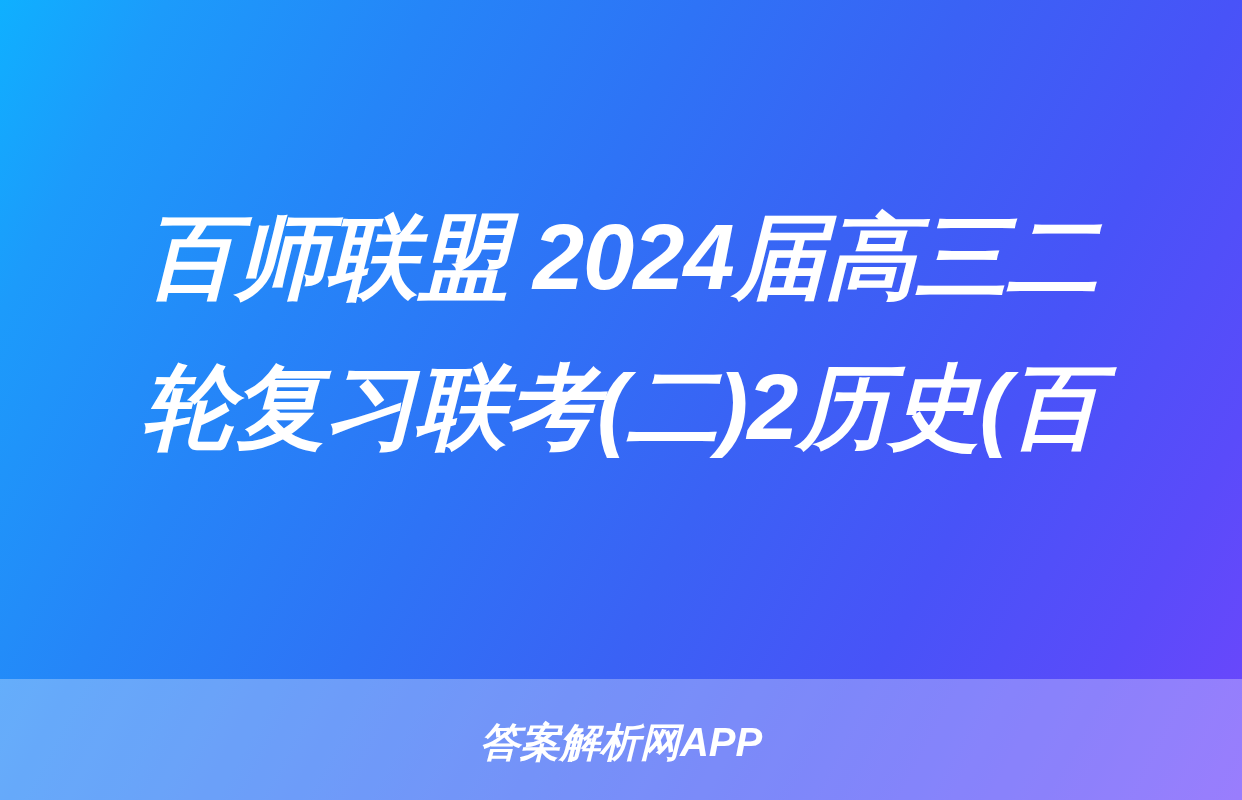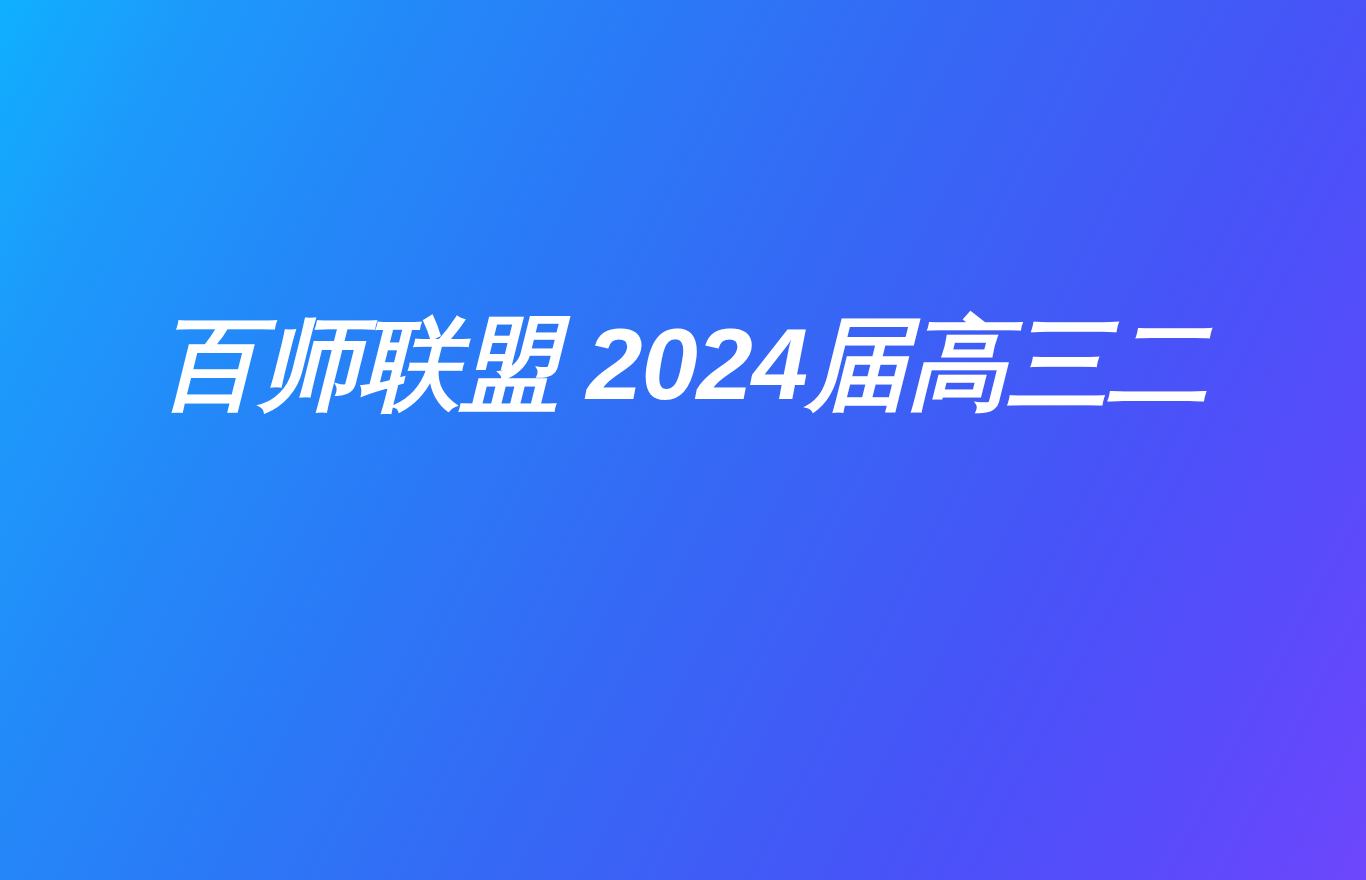--- a/index.html
+++ b/index.html
@@ -84,17 +84,21 @@
   }
 </style>
 </head>
 <body>
 
 <div id="poster">
 
   <div id="hero">
     <div id="title">
         <div class="title-line">百师联盟 2024届高三二</div>
+        <div class="title-line">轮复习联考(二)2历史(百</div>
       </div>
   </div>
 
+  <div id="footer-band">
+    <div id="watermark">答案解析网APP</div>
+  </div>
 
 </div>
 
 </body></html>

